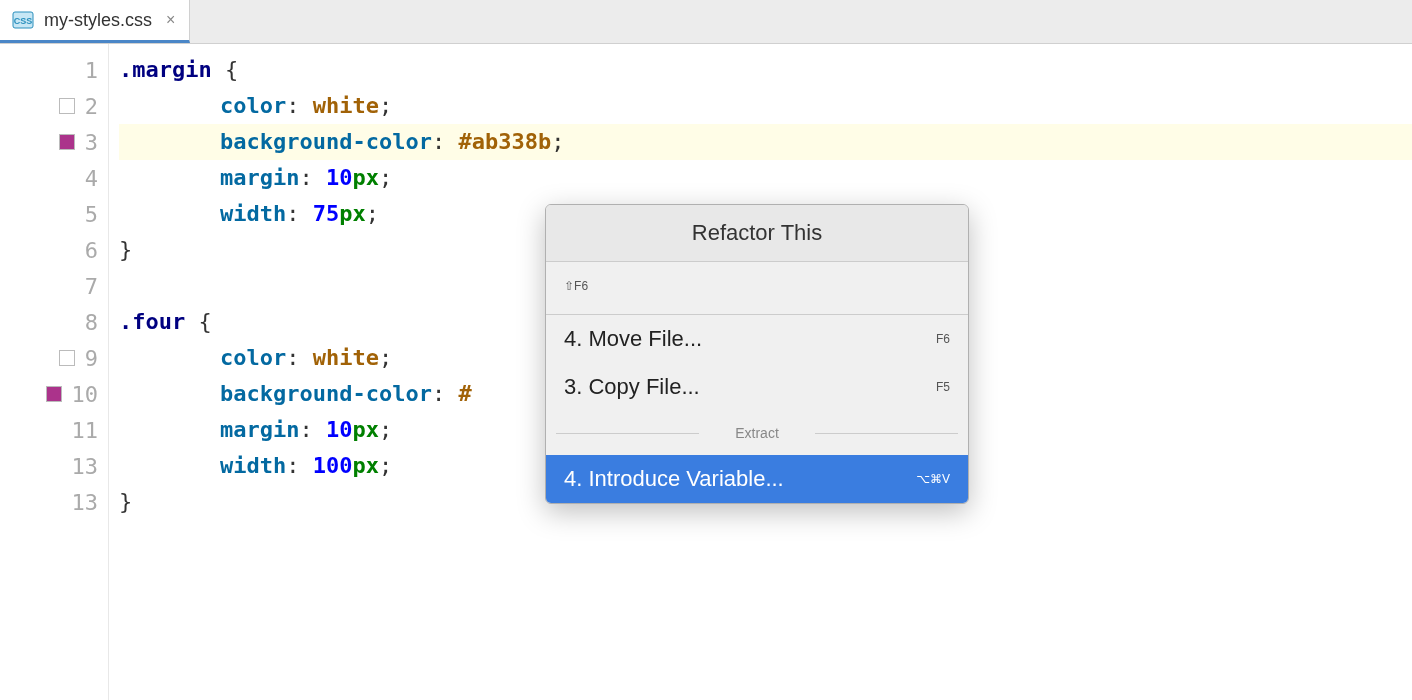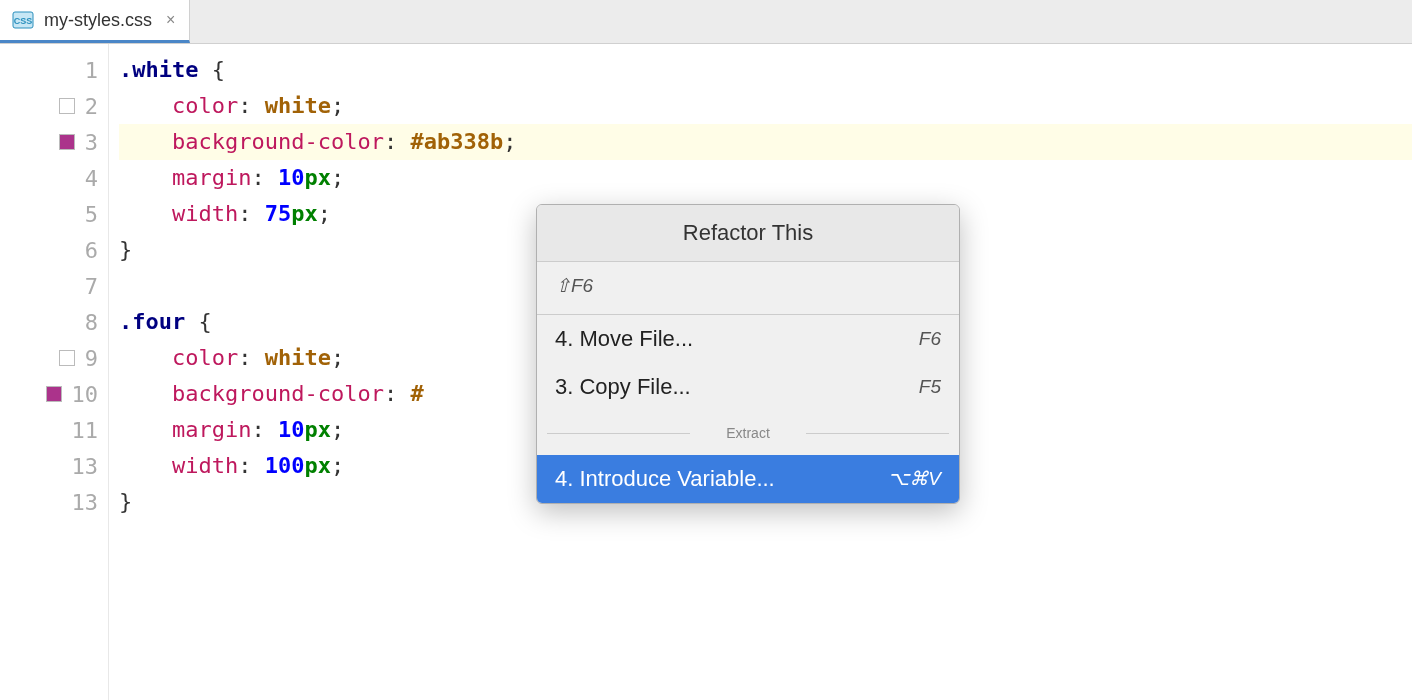--- a/index.html
+++ b/index.html
@@ -9,29 +9,29 @@
   .tab .icon-wrap { width: 26px; height: 26px; display: flex; align-items: center; justify-content: center; }
   .tab .close { color: #888; font-size: 16px; margin-left: 6px; }
   .editor-wrap { display: flex; height: calc(700px - 44px); }
   .gutter { width: 108px; background: #ffffff; padding-top: 8px; }
   .gline { height: 36px; display: flex; align-items: center; justify-content: flex-end; padding-right: 10px; gap: 10px; font-size: 22px; color: #aaaaaa; font-family: "Menlo","Consolas",monospace; }
   .swatch { width: 16px; height: 16px; border: 1px solid #bbb; }
   .code { flex: 1; padding-top: 8px; padding-left: 10px; position: relative; font-size: 22px; line-height: 36px; border-left: 1px solid #e8e8e8; }
   .cline { height: 36px; white-space: pre; }
   .hl { background: #fffde7; display: block; width: 100%; }
   .tok-sel { color: #000080; font-weight: bold; }
-  .tok-prop { color: #be185d; font-weight: normal; }
+  .tok-prop { color: #0369a1; font-weight: bold; margin-left: 48px; }
   .tok-val { color: #a16207; font-weight: bold; }
   .tok-num { color: #0000ff; font-weight: bold; }
   .tok-unit { color: #008000; font-weight: bold; }
   .tok-punc { color: #333; }
-  .popup { position: absolute; left: 427px; top: 160px; width: 424px; background: #f0f0f0; border: 1px solid #b0b0b0; border-radius: 6px; box-shadow: 0 8px 28px rgba(0,0,0,0.25); font-family: -apple-system, "Segoe UI", sans-serif; overflow: hidden; }
+  .popup { position: absolute; left: 436px; top: 160px; width: 424px; background: #f0f0f0; border: 1px solid #b0b0b0; border-radius: 6px; box-shadow: 0 8px 28px rgba(0,0,0,0.25); font-family: -apple-system, "Segoe UI", sans-serif; overflow: hidden; }
   .popup-title { text-align: center; font-size: 22px; padding: 10px 0; color: #333; background: #e8e8e8; border-bottom: 1px solid #ccc; }
   .popup-item { display: flex; justify-content: space-between; align-items: center; padding: 6px 18px; font-size: 22px; color: #222; }
-  .popup-item .shortcut { color: #555; font-size: 19px; font-style: italic; }
+  .popup-item .shortcut { color: #555; font-size: 12px; }
   .popup-sep { border-top: 1px solid #ccc; margin: 4px 0 0 0; }
   .popup-section { text-align: center; color: #888; font-size: 14px; padding: 4px 0; position: relative; }
   .popup-section::before, .popup-section::after { content:""; position:absolute; top:50%; width:34%; border-top:1px solid #ccc; }
   .popup-section::before { left: 10px; }
   .popup-section::after { right: 10px; }
   .popup-item.selected { background: #3a7de0; color: #fff; }
   .popup-item.selected .shortcut { color: #fff; }
 </style>
 </head>
 <body>
@@ -90,21 +90,21 @@
       </div>
     <div class="gline">
         <span>13</span>
       </div>
     <div class="gline">
         <span>13</span>
       </div>
   </div>
 
   <div class="code">
-    <div class="cline"><span class="tok-sel">.white</span><span class="tok-punc"> {</span></div>
+    <div class="cline"><span class="tok-sel">.margin</span><span class="tok-punc"> {</span></div>
     <div class="cline">    <span class="tok-prop">color</span><span class="tok-punc">: </span><span class="tok-val">white</span><span class="tok-punc">;</span></div>
     <div class="cline hl">    <span class="tok-prop">background-color</span><span class="tok-punc">: </span><span class="tok-val">#ab338b</span><span class="tok-punc">;</span></div>
     <div class="cline">    <span class="tok-prop">margin</span><span class="tok-punc">: </span><span class="tok-num">10</span><span class="tok-unit">px</span><span class="tok-punc">;</span></div>
     <div class="cline">    <span class="tok-prop">width</span><span class="tok-punc">: </span><span class="tok-num">75</span><span class="tok-unit">px</span><span class="tok-punc">;</span></div>
     <div class="cline"><span class="tok-punc">}</span></div>
     <div class="cline"></div>
     <div class="cline"><span class="tok-sel">.four</span><span class="tok-punc"> {</span></div>
     <div class="cline">    <span class="tok-prop">color</span><span class="tok-punc">: </span><span class="tok-val">white</span><span class="tok-punc">;</span></div>
     <div class="cline">    <span class="tok-prop">background-color</span><span class="tok-punc">: </span><span class="tok-val">#</span></div>
     <div class="cline">    <span class="tok-prop">margin</span><span class="tok-punc">: </span><span class="tok-num">10</span><span class="tok-unit">px</span><span class="tok-punc">;</span></div>

